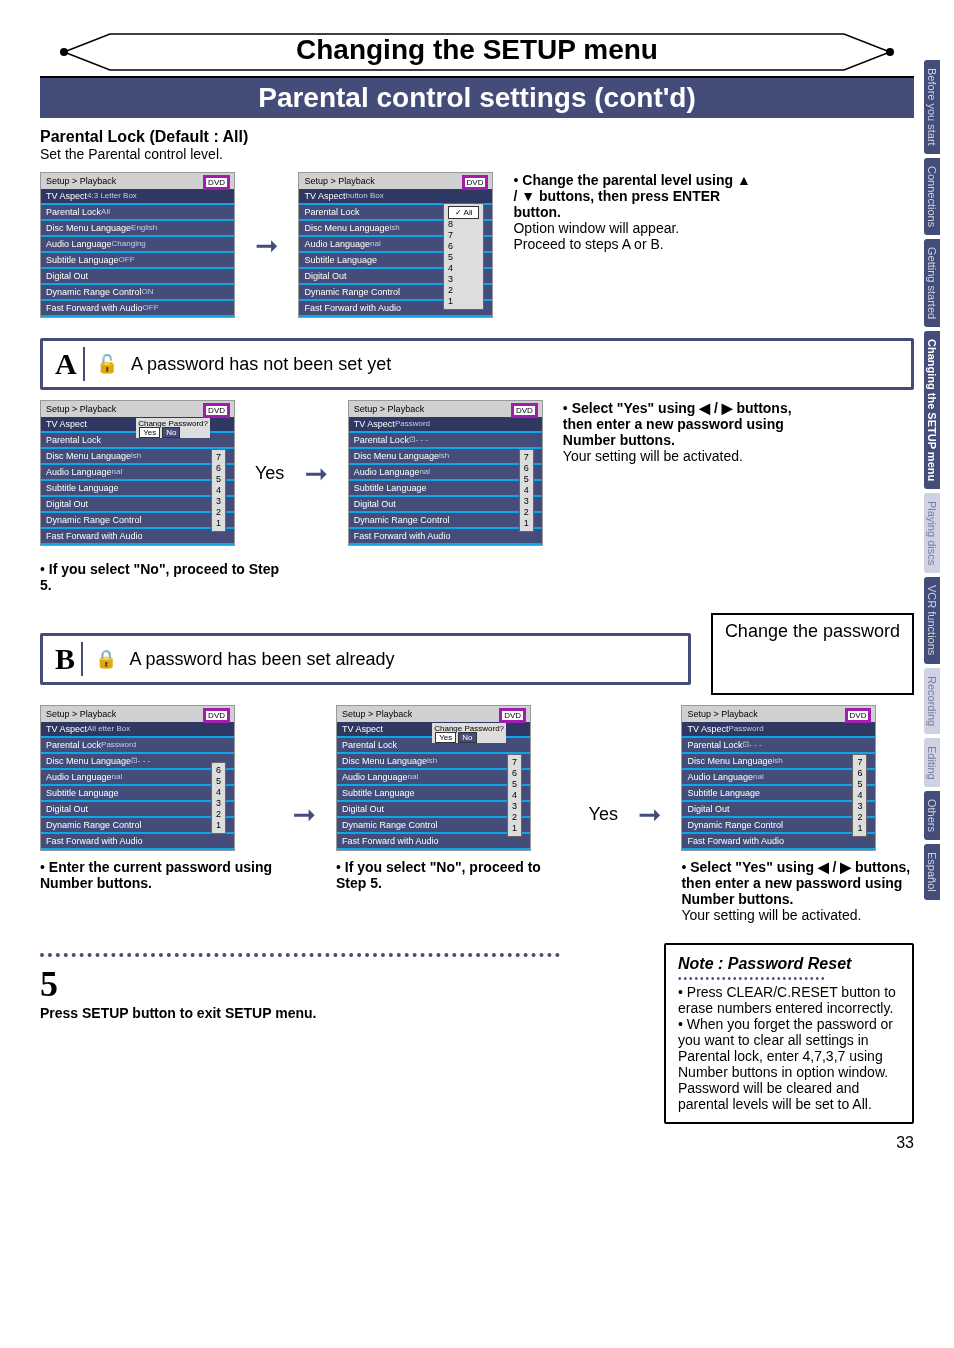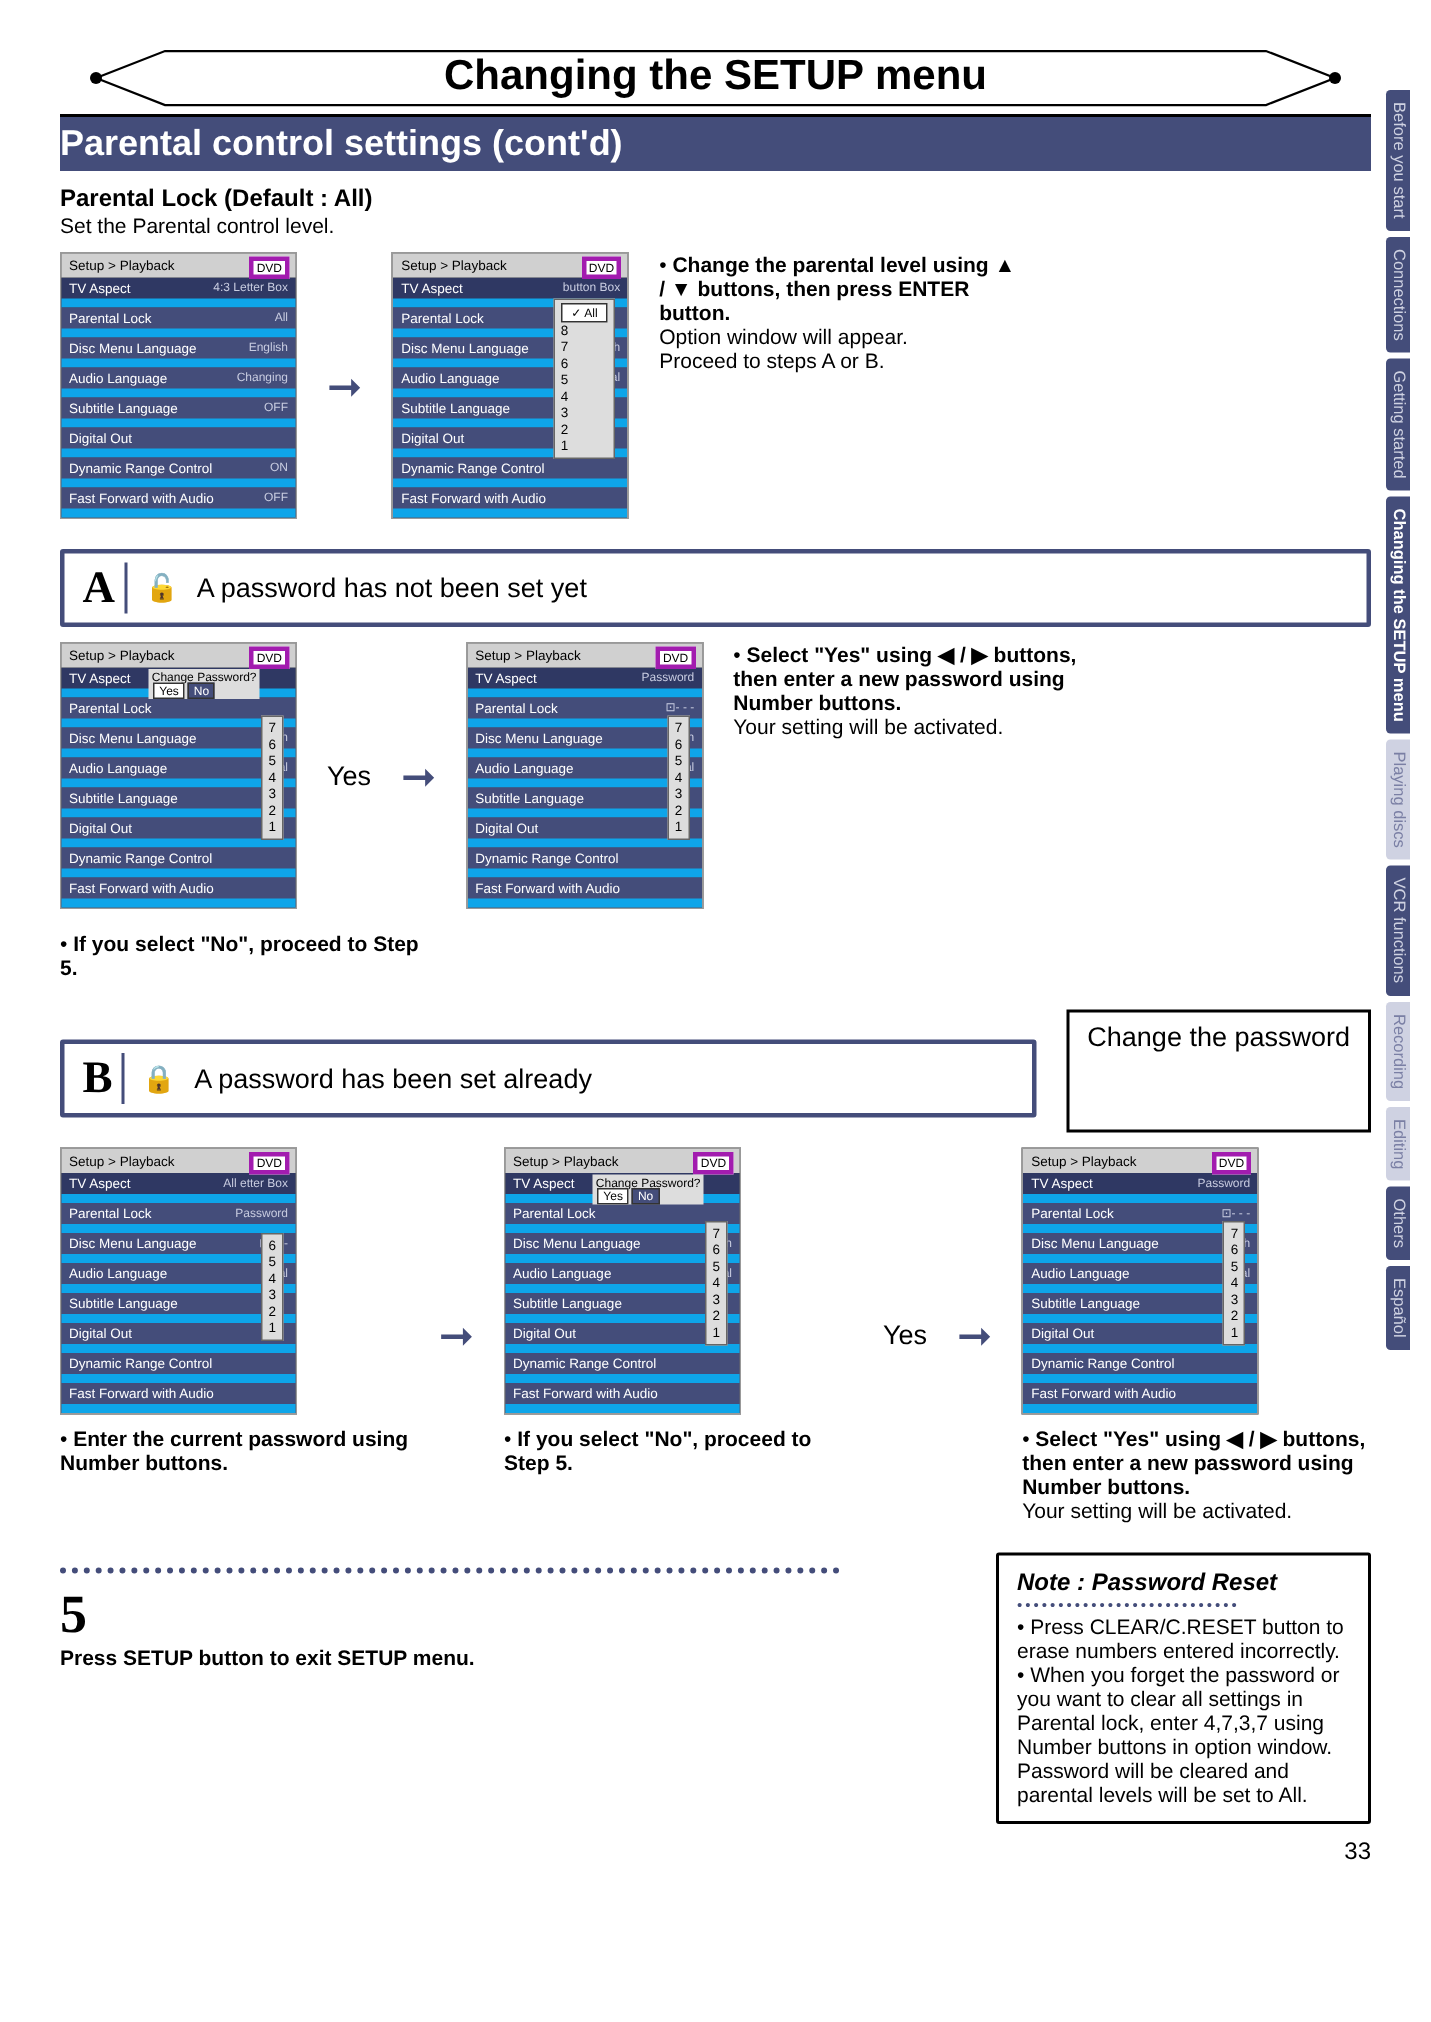--- a/index.html
+++ b/index.html
@@ -3,35 +3,35 @@
 <meta charset="utf-8">
 <style>
   * { box-sizing: border-box; margin: 0; padding: 0; }
   body { font-family: Arial, Helvetica, sans-serif; background: #fff; color: #000; width: 954px; position: relative; }
   .page { padding: 30px 40px 20px 40px; position: relative; }
 
   
   .top-title-wrap { position: relative; margin-bottom: 4px; }
   .top-title { font-size: 28px; font-weight: bold; text-align: center; padding: 4px 0; }
 
-  .subtitle-bar { background: #444d7a; color: #fff; text-align: left; font-size: 24px; font-weight: bold; padding: 4px 0; margin-top: 6px; border-top: 2px solid #000;}
+  .subtitle-bar { background: #444d7a; color: #fff; text-align: center; font-size: 28px; font-weight: bold; padding: 4px 0; margin-top: 6px; border-top: 2px solid #000;}
   .section-title { font-weight: bold; font-size: 16px; margin-top: 10px; }
   .section-sub { font-size: 14px; margin-bottom: 10px; }
 
   
   .side-tabs { position: absolute; right: 0; top: 60px; width: 30px; }
   .tab { background: #444d7a; color: #cfd2e2; font-size: 11px; text-align: center; padding: 8px 2px; margin-bottom: 4px; writing-mode: vertical-rl; text-orientation: mixed; border-radius: 3px 0 0 3px;}
   .tab.active { background: #444d7a; color: #fff; font-weight: bold;}
   .tab.light { background: #cfd2e2; color: #7a7fa4;}
 
   
-  .osd { width: 158px; font-size: 9px; border:1px solid #999; background:#404040; position:relative; }
+  .osd { width: 195px; font-size: 9px; border:1px solid #999; background:#404040; position:relative; }
   .osd .crumb { background:#d0d0d0; padding:3px 5px; position:relative;}
   .osd .dvd { position:absolute; right:4px; top:2px; border:3px solid #a21caf; font-size:8px; padding:0 2px; background:#fff;}
-  .osd .row { background:#444d7a; color:#fff; padding:2px 5px; border-bottom:6px solid #0ea5e9; display:flex; justify-content:space-between;}
+  .osd .row { background:#444d7a; color:#fff; padding:2px 5px; border-bottom:2px solid #0ea5e9; display:flex; justify-content:flex-start;}
   .osd .row.sel { background:#2f3863;}
   .osd .val { color:#c8cce0; font-size:8px;}
   .osd .overlay { position:absolute; right:8px; top:30px; background:#ddd; border:1px solid #666; padding:2px 4px; font-size:9px; line-height:11px;}
   .osd .overlay .box { border:1px solid #333; padding:0 6px; display:inline-block; font-size:8px; background:#fff;}
   .osd .overlay .check::before { content:"✓"; margin-right:2px;}
   .osd .yn { position:absolute; right:24px; top:17px; font-size:8px; background:#ddd; padding:1px 2px;}
   .osd .yn span { border:1px solid #333; padding:0 3px; margin:0 1px; background:#fff;}
 
   .row3 { display:flex; align-items:flex-start; gap:20px; margin-bottom: 15px;}
   .arrow { align-self:center; font-size:28px; color:#444d7a;}

